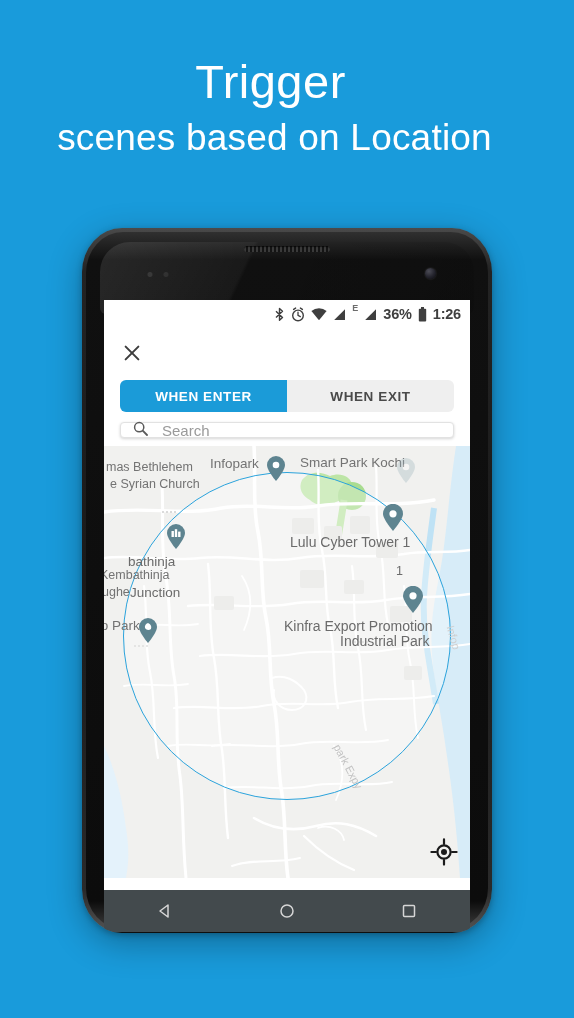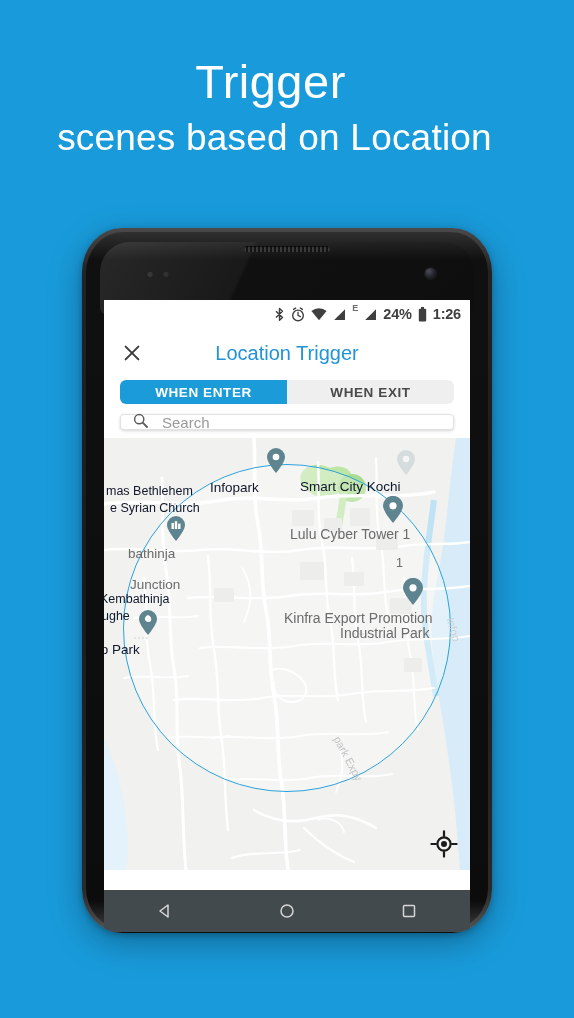--- a/index.html
+++ b/index.html
@@ -91,21 +91,21 @@
   }
   .close-x::before { transform:rotate(45deg); }
   .close-x::after  { transform:rotate(-45deg); }
   .appbar-title {
     position:absolute; left:0; right:0; text-align:center;
     font-size:20px; color:#2094D6; font-weight:400; pointer-events:none;
   }
 
   
   .segment {
-    margin:2px 16px 0 16px; height:24px; display:flex;
+    margin:2px 16px 0 16px; height:32px; display:flex;
     border-radius:6px; overflow:hidden;
   }
   .seg-btn {
     flex:1; display:flex; align-items:center; justify-content:center;
     font-size:13.5px; font-weight:700; letter-spacing:0.6px; cursor:pointer;
   }
   .seg-btn.active { background:#1B9BD8; color:#ffffff; }
   .seg-btn.inactive { background:#EFEFEF; color:#4a4a4a; }
 
   
@@ -121,21 +121,21 @@
   
   .map {
     position:relative; width:366px; height:432px;
     background:#F0F0EF; overflow:hidden;
   }
   .map svg { position:absolute; left:0; top:0; }
   .maplabel {
     position:absolute; color:#6b6b6b; font-size:12.5px;
     white-space:nowrap; pointer-events:none; line-height:1.25;
   }
-  .maplabel.faint { color:#0f172a;margin-top:32px; }
+  .maplabel.faint { color:#737373; }
   .maplabel.rot  { transform:rotate(62deg); transform-origin:left top; color:#c2c2c2; font-size:11px;}
   .maplabel.rot2 { transform:rotate(74deg); transform-origin:left top; color:#cfcfcf; font-size:11px;}
 
   .geo-circle {
     position:absolute; border:1.6px solid #2BA3DC; border-radius:50%;
     background:rgba(255,255,255,0.30);
   }
   .pin { position:absolute; width:20px; height:26px; }
 
   .mylocation {
@@ -194,33 +194,32 @@
         <svg width="13" height="13" viewBox="0 0 13 13">
             <path d="M12 1.2 L12 12 L1.2 12 Z" fill="#3f3f3f"></path>
           </svg>
       </span>
       <span class="sb-e">E</span>
       <span class="sb-ico">
         <svg width="13" height="13" viewBox="0 0 13 13">
             <path d="M12 1.2 L12 12 L1.2 12 Z" fill="#3f3f3f"></path>
           </svg>
       </span>
-      <span class="sb-text">24%</span>
+      <span class="sb-text">36%</span>
       <span class="sb-ico">
         <svg width="9" height="15" viewBox="0 0 9 15">
           <rect x="3" y="0" width="3" height="2" fill="#3f3f3f"></rect>
           <rect x="0.8" y="1.8" width="7.4" height="12.6" rx="1" fill="#3f3f3f"></rect>
         </svg>
       </span>
       <span class="sb-text">1:26</span>
     </div>
 
     <div class="appbar">
       <div class="close-x"></div>
-      <div class="appbar-title">Location Trigger</div>
     </div>
 
     <div class="segment">
       <div class="seg-btn active">WHEN ENTER</div>
       <div class="seg-btn inactive">WHEN EXIT</div>
     </div>
 
     <div class="searchwrap">
       <div class="searchbox">
         <span>
@@ -291,21 +290,21 @@
           <path d="M250 196 L264 196"></path>
           <path d="M30 200 L44 200"></path>
         </g>
       </svg>
 
       <div class="geo-circle" style="left:19px; top:26px; width:328px; height:328px;"></div>
 
       <div class="maplabel faint" style="left:2px; top:14px;">mas Bethlehem</div>
       <div class="maplabel faint" style="left:0px; top:31px;padding-left:6px;">e Syrian Church</div>
       <div class="maplabel faint" style="left:106px; top:10px; font-size:13.5px;">Infopark</div>
-      <div class="maplabel faint" style="left:196px; top:9px; font-size:13.5px;">Smart City Kochi</div>
+      <div class="maplabel faint" style="left:196px; top:9px; font-size:13.5px;">Smart Park Kochi</div>
       <div class="maplabel" style="left:186px; top:88px; font-size:14px;">Lulu Cyber Tower 1</div>
       <div class="maplabel" style="left:292px; top:118px;">1</div>
       <div class="maplabel faint" style="left:-4px; top:122px;">Kembathinja</div>
       <div class="maplabel" style="left:24px; top:108px; font-size:13.5px;">bathinja</div>
       <div class="maplabel faint" style="left:-2px; top:139px;">ughe</div>
       <div class="maplabel" style="left:26px; top:139px; font-size:13.5px;">Junction</div>
       <div class="maplabel" style="left:180px; top:172px; font-size:14px;">Kinfra Export Promotion</div>
       <div class="maplabel" style="left:236px; top:187px; font-size:14px;">Industrial Park</div>
       <div class="maplabel faint" style="left:-10px; top:172px; font-size:13.5px;">To Park</div>
       <div class="maplabel rot" style="left:238px; top:296px;">park Expy</div>

